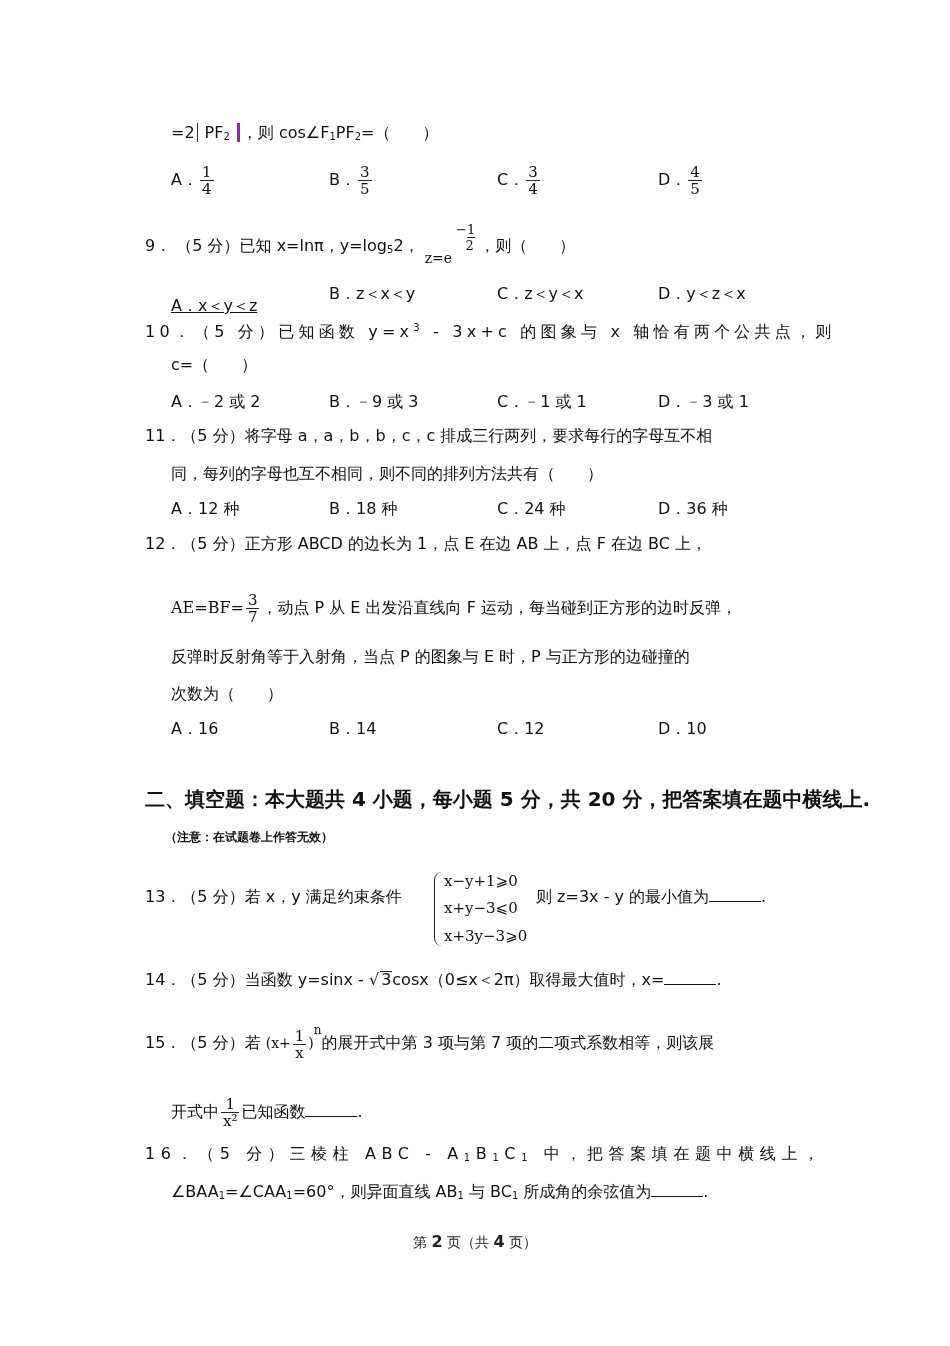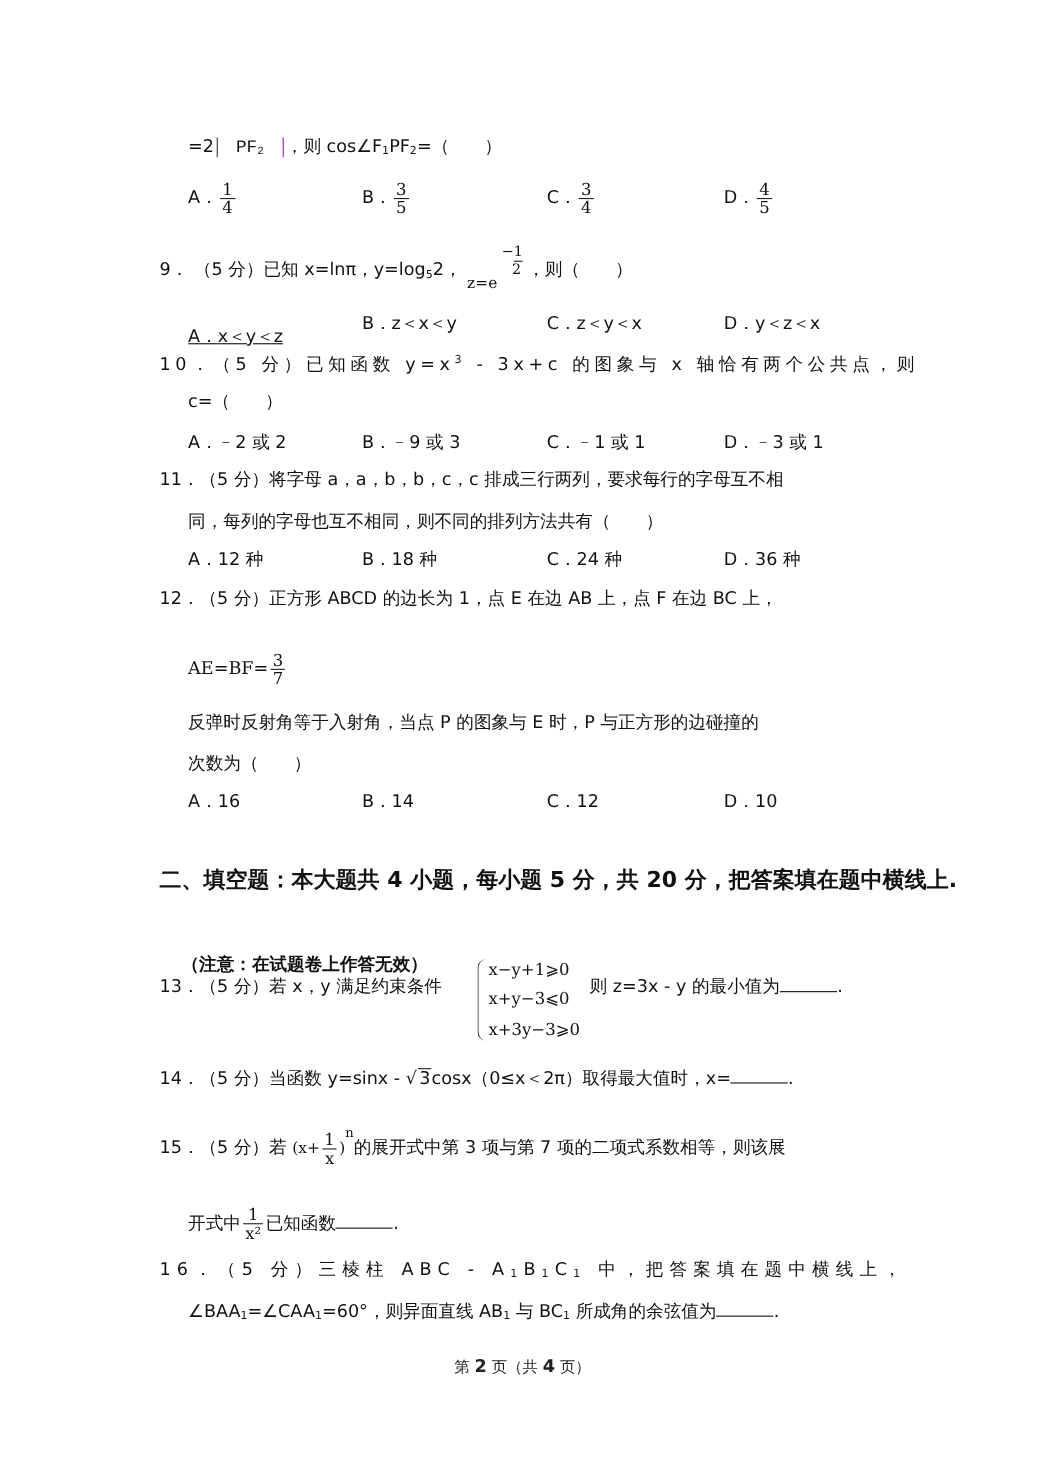--- a/index.html
+++ b/index.html
@@ -24,21 +24,21 @@
              font-size: 15px; white-space: nowrap; }
   .footer { position: absolute; left: 0; width: 950px; top: 1232px; text-align: center;
             font-family: "DejaVu Serif", "Liberation Serif", serif; font-size: 14px; color: #222; }
   .footer b { font-family: "DejaVu Sans", sans-serif; font-size: 16px; }
   .sqrt { display: inline-block; border-top: 1px solid #222; padding: 0 1px; margin-left: 1px; line-height: 16px; }
 </style>
 </head>
 <body>
 
 <div class="line" style="left:171px; top:122px;">
-  <span>=2</span><span style="border-left:1px solid #333;border-right:1px solid #a21caf;padding:0 17px;margin:0 2px;font-family:Liberation Mono, monospace;"><span>PF</span><sub>2</sub></span><span>，则 cos∠F</span><sub>1</sub><span>PF</span><sub>2</sub><span>=（　　）</span>
+  <span>=2</span><span style="border-left:1px solid #333;border-right:3px solid #a21caf;padding:0 7px;margin:0 2px;"><span>PF</span><sub>2</sub></span><span>，则 cos∠F</span><sub>1</sub><span>PF</span><sub>2</sub><span>=（　　）</span>
 </div>
 <div class="opt" style="left:171px; top:164px;"><span>A．</span><span class="frac"><span class="num">1</span><span class="den">4</span></span></div>
 <div class="opt" style="left:329px; top:164px;"><span>B．</span><span class="frac"><span class="num">3</span><span class="den">5</span></span></div>
 <div class="opt" style="left:497px; top:164px;"><span>C．</span><span class="frac"><span class="num">3</span><span class="den">4</span></span></div>
 <div class="opt" style="left:658px; top:164px;"><span>D．</span><span class="frac"><span class="num">4</span><span class="den">5</span></span></div>
 
 <div class="line" style="left:145px; top:230px;">
   <span>9．</span>
   <span>（5 分）</span><span>已知 x=lnπ，y=log</span><sub>5</sub><span>2，</span>
   <span class="serif" style="position:relative; top:12px; font-size:14px; ">z=e</span><span class="frac" style="position:relative; top:-8px; font-size:13px;"><span class="num" style="border-bottom:none;"><span>−</span><span style="border-bottom:1px solid #222;">1</span></span><span class="den" style="padding-left:10px;">2</span></span><span>，则（　　）</span>
@@ -63,31 +63,31 @@
 <div class="line" style="left:171px; top:463px;">同，每列的字母也互不相同，则不同的排列方法共有（　　）</div>
 <div class="opt" style="left:171px; top:498px;"><span>A．</span><span>12 种</span></div>
 <div class="opt" style="left:329px; top:498px;"><span>B．</span><span>18 种</span></div>
 <div class="opt" style="left:497px; top:498px;"><span>C．</span><span>24 种</span></div>
 <div class="opt" style="left:658px; top:498px;"><span>D．</span><span>36 种</span></div>
 
 <div class="line" style="left:145px; top:533px;">
   <span>12．</span><span>（5 分）</span><span>正方形 ABCD 的边长为 1，点 E 在边 AB 上，点 F 在边 BC 上，</span>
 </div>
 <div class="line" style="left:171px; top:592px;">
-  <span class="serif" style="font-size:16px;">AE=BF=</span><span class="frac"><span class="num">3</span><span class="den">7</span></span>
+  <span class="serif" style="font-size:16px;">AE=BF=</span><span class="frac"><span class="num">3</span><span class="den">7</span></span><span>，动点 P 从 E 出发沿直线向 F 运动，每当碰到正方形的边时反弹，</span>
 </div>
 <div class="line" style="left:171px; top:646px;">反弹时反射角等于入射角，当点 P 的图象与 E 时，P 与正方形的边碰撞的</div>
 <div class="line" style="left:171px; top:683px;">次数为（　　）</div>
 <div class="opt" style="left:171px; top:718px;"><span>A．</span><span>16</span></div>
 <div class="opt" style="left:329px; top:718px;"><span>B．</span><span>14</span></div>
 <div class="opt" style="left:497px; top:718px;"><span>C．</span><span>12</span></div>
 <div class="opt" style="left:658px; top:718px;"><span>D．</span><span>10</span></div>
 
 <div class="line bold" style="left:145px; top:788px; font-size:20px;">二、填空题：本大题共 4 小题，每小题 5 分，共 20 分，把答案填在题中横线上.</div>
-<div class="line bold" style="left:165px; top:826px; font-size:16px;margin-top:40px;">（注意：在试题卷上作答无效）</div>
+<div class="line bold" style="left:165px; top:826px; font-size:12px;">（注意：在试题卷上作答无效）</div>
 
 <div class="line" style="left:145px; top:886px;">
   <span>13．</span><span>（5 分）</span><span>若 x，y 满足约束条件</span>
 </div>
 <div class="brace-sys" style="left:434px; top:872px;">
   <div class="brace"></div>
   <div class="sys-row" style="top:0px;">x−y+1⩾0</div>
   <div class="sys-row" style="top:27px;">x+y−3⩽0</div>
   <div class="sys-row" style="top:55px;">x+3y−3⩾0</div>
 </div>

